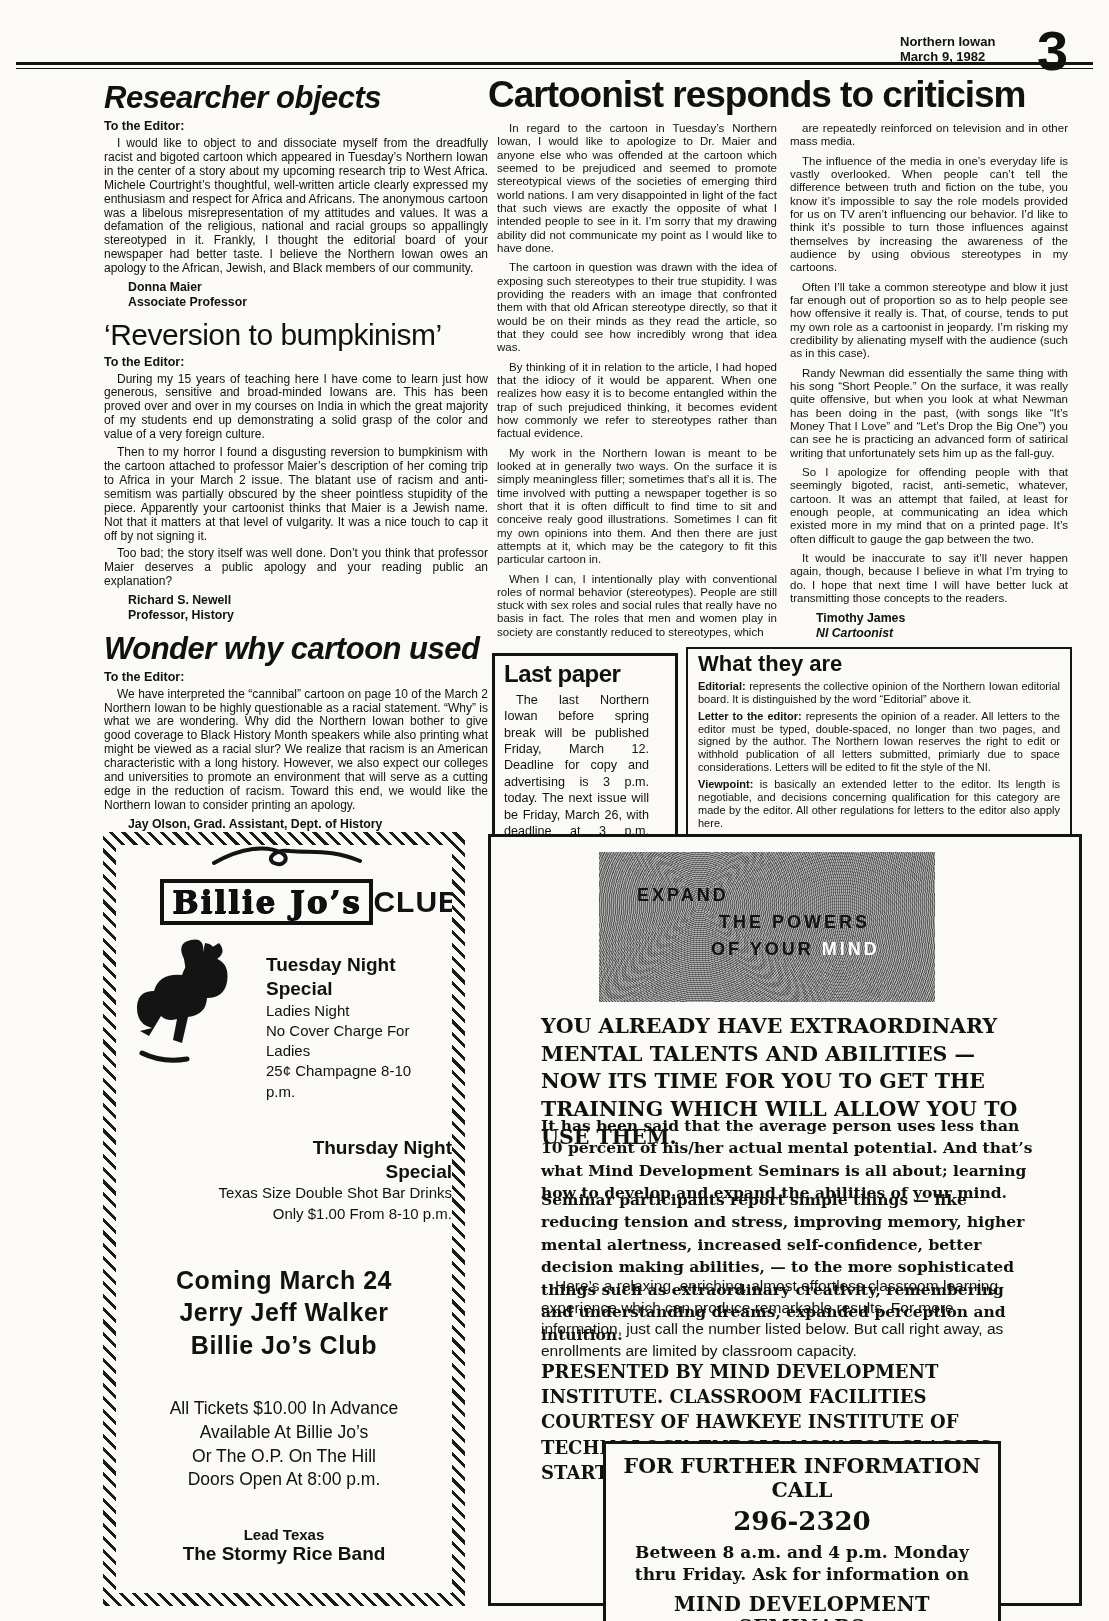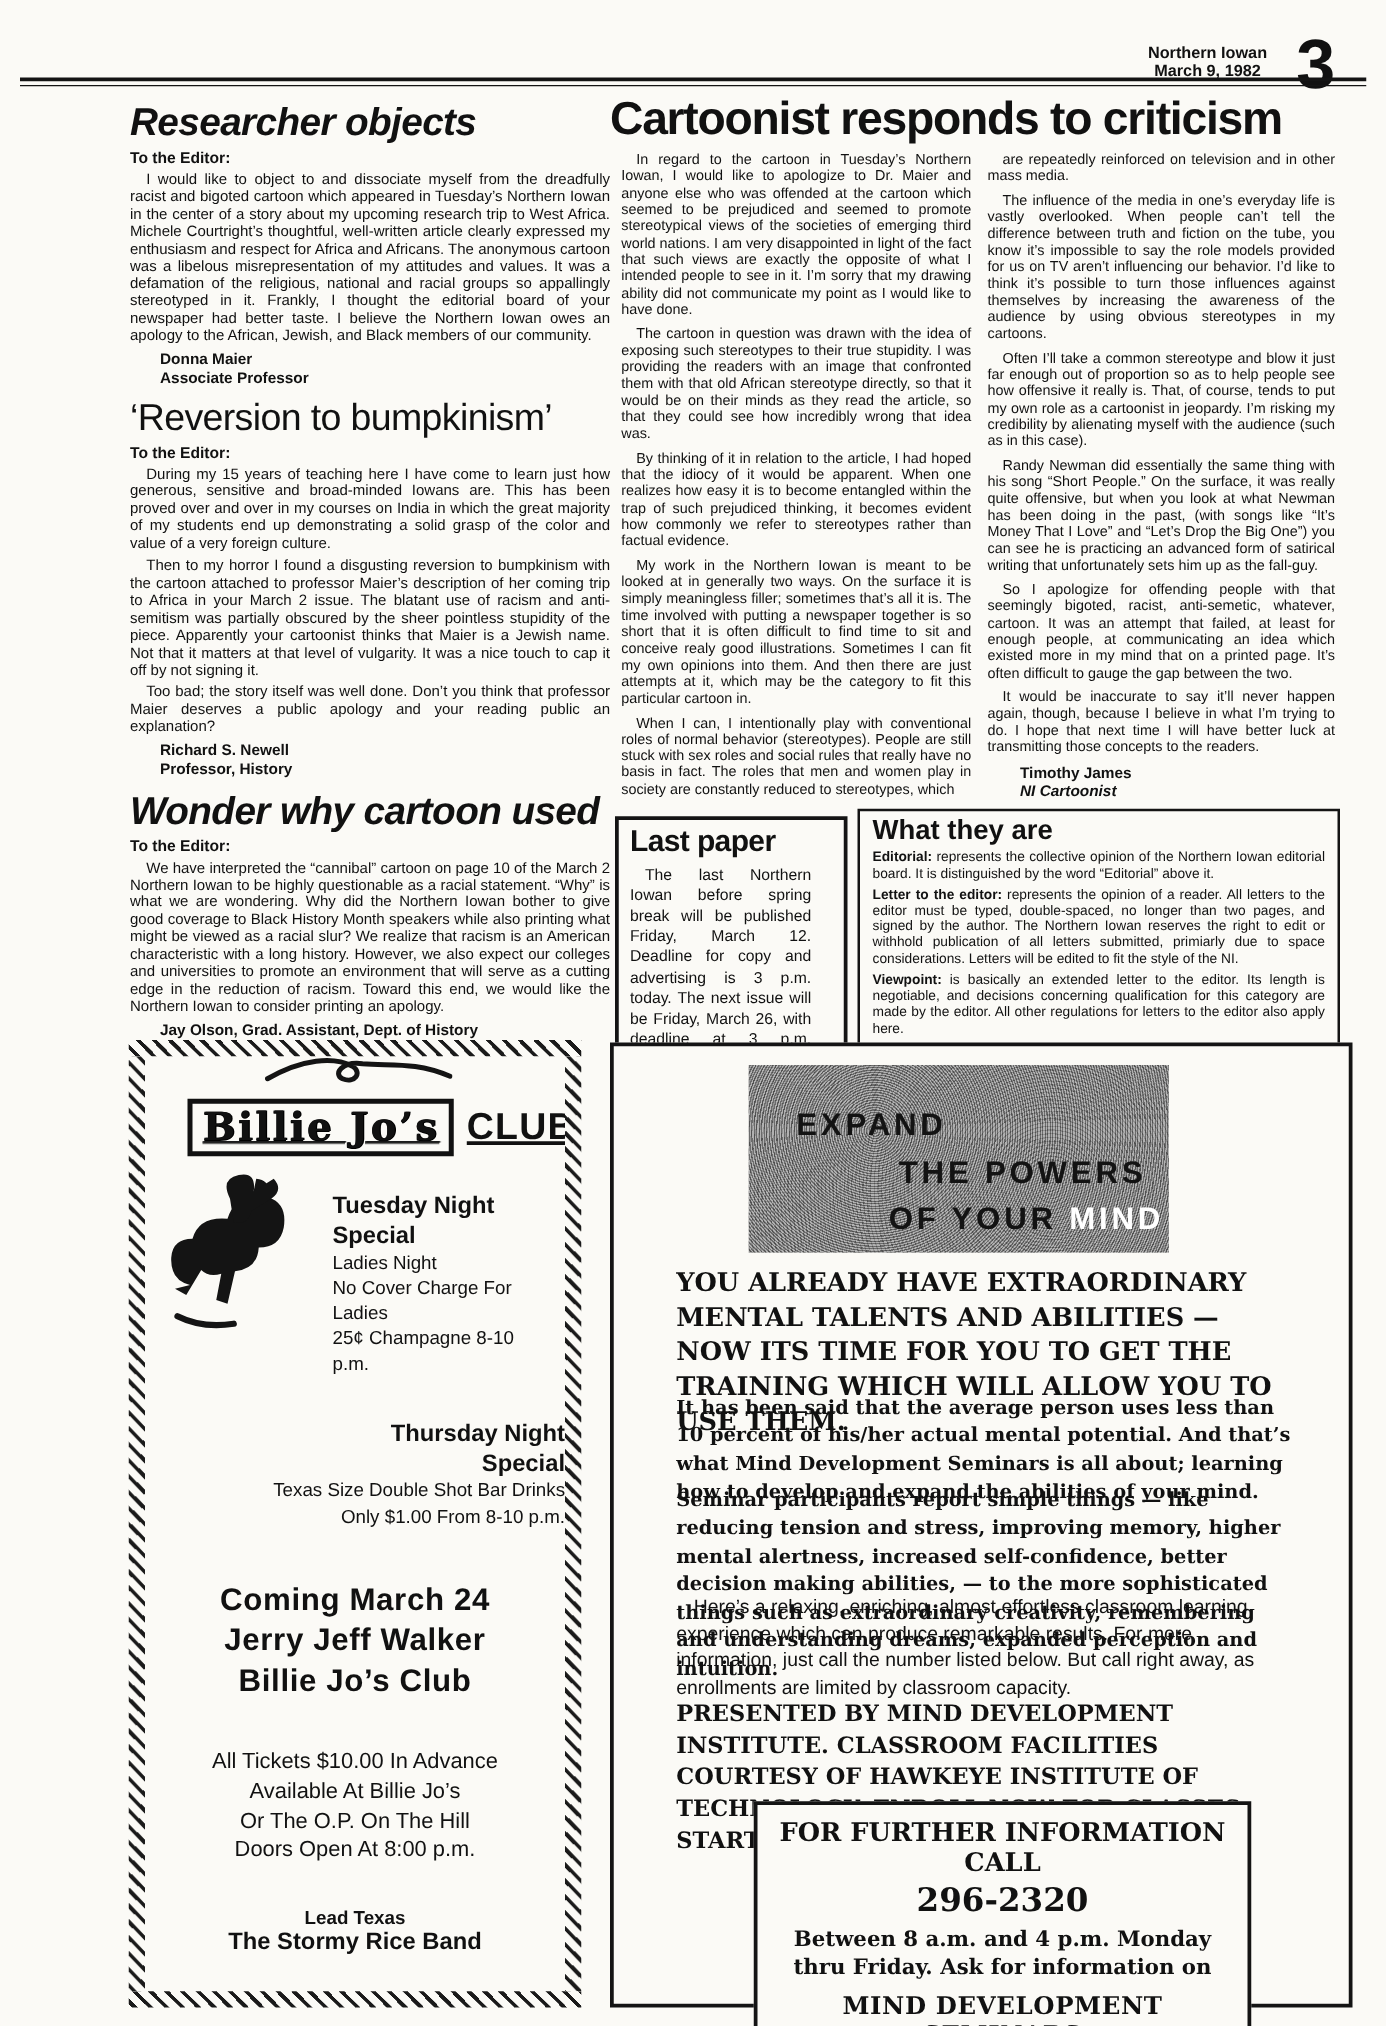--- a/index.html
+++ b/index.html
@@ -1,19 +1,19 @@
 <!DOCTYPE html>
 <html><head>
 <meta charset="utf-8">
 <style>
   html,body{margin:0;padding:0;background:#d8d6d0;}
   #page{position:relative;width:1109px;height:1621px;background:#fbfaf6;font-family:"Liberation Sans",sans-serif;color:#111;overflow:hidden;margin:0 auto;}
 
   
-  .masthead{position:absolute;left:900px;top:34px;width:132px;text-align:center;font-weight:bold;font-size:13px;line-height:15px;}
+  .masthead{position:absolute;left:900px;top:34px;width:132px;text-align:left;font-weight:bold;font-size:13px;line-height:15px;}
   .page-num{position:absolute;left:1037px;top:18px;font-size:56px;font-weight:bold;letter-spacing:-2px;}
   .head-rule{position:absolute;left:16px;top:62px;width:1077px;height:3px;border-top:3px solid #141414;border-bottom:1px solid #141414;}
 
   
   .letters-col{position:absolute;left:104px;top:72px;width:384px;}
   h1.letter-hl{font-size:30px;font-weight:normal;margin:8px 0 2px 0;letter-spacing:-0.5px;}
   h1.italic{font-style:italic;font-weight:bold;font-size:31px;}
   .salute{font-size:12.5px;font-weight:bold;margin:3px 0 2px 0;}
   .body-p{font-size:12px;line-height:1.16;text-align:justify;margin:4px 0;text-indent:13px;}
   .sig{margin:4px 0 4px 24px;font-size:12.3px;font-weight:bold;line-height:1.2;}
@@ -36,21 +36,21 @@
   .what-box{position:absolute;left:686px;top:647px;width:386px;min-height:166px;border:2px solid #141414;background:#fbfaf6;padding:2px 10px 6px 10px;box-sizing:border-box;}
   .what-box h2{font-size:22px;margin:0 0 3px 0;text-align:left;}
   .what-box p{font-size:11px;line-height:1.17;text-align:justify;margin:0 0 4px 0;}
 
   
   .billie-ad{position:absolute;left:103px;top:832px;width:362px;height:774px;box-sizing:border-box;background:#fbfaf6;
     border:13px solid transparent;
     border-image:repeating-linear-gradient(45deg,#fbfaf6 0 2px,#1a1a1a 2px 5px,#fbfaf6 5px 9px) 13 round;}
   .bj-inner{position:relative;width:100%;height:100%;overflow:hidden;}
   .knot-svg{position:absolute;top:-4px;left:96px;}
-  .bj-logo-row{margin:34px 0 0 34px;display:flex;align-items:center;gap:10px;text-decoration:underline;}
+  .bj-logo-row{margin:34px 0 0 44px;display:flex;align-items:center;}
   .bj-logo-box{border:4px solid #111;padding:1px 8px;background:#fbfaf6;}
   .bj-logo-text{font-family:"DejaVu Serif",serif;font-weight:bold;font-size:31px;letter-spacing:2px;text-shadow:1px 0 0 #000,0 1px 0 #000;white-space:nowrap;}
   .bj-club{font-size:30px;font-weight:bold;letter-spacing:1px;}
   .bj-row{display:flex;margin-top:8px;}
   .rodeo{flex:0 0 120px;margin-left:6px;}
   .bj-tuesday{flex:1;text-align:left;margin-top:20px;padding-right:8px;margin-left:24px;}
   .bj-block-title{font-size:19px;font-weight:bold;line-height:1.25;}
   .bj-line{font-size:15px;line-height:1.35;}
   .bj-thursday{text-align:right;margin-top:34px;}
   .bj-coming{text-align:center;margin-top:40px;font-size:25px;font-weight:bold;line-height:1.3;letter-spacing:0.5px;}
@@ -58,21 +58,21 @@
   .bj-band{text-align:center;margin-top:34px;}
   .bj-band .lead{font-size:15px;font-weight:bold;}
   .bj-band .name{font-size:19px;font-weight:bold;}
   .bj-contact{text-align:center;margin-top:26px;font-size:13.5px;}
 
   
   .mind-ad{position:absolute;left:488px;top:834px;width:594px;height:772px;border:3px solid #141414;box-sizing:border-box;background:#fbfaf6;}
   .mind-banner{position:absolute;left:108px;top:15px;width:336px;height:150px;
     background-color:#989898;
     background-image:repeating-radial-gradient(circle at 30% 35%,rgba(40,40,40,.45) 0 1px,rgba(200,200,200,.35) 1px 2px),repeating-radial-gradient(circle at 72% 65%,rgba(60,60,60,.4) 0 1px,rgba(190,190,190,.3) 1px 3px);
-    font-weight:bold;font-size:25px;letter-spacing:3px;color:#131313;padding-top:30px;box-sizing:border-box;}
+    font-weight:bold;font-size:18px;letter-spacing:3px;color:#131313;padding-top:30px;box-sizing:border-box;}
   .mind-banner div{line-height:1.5;}
   .mb1{padding-left:38px;}
   .mb2{padding-left:120px;}
   .mb3{padding-left:112px;}
   .mind-banner .white{color:#fff;}
   .mind-hl{position:absolute;left:50px;top:176px;width:500px;font-family:"DejaVu Serif",serif;font-weight:bold;font-size:20.5px;line-height:1.35;margin:0;}
   .mind-p{position:absolute;left:50px;width:492px;font-family:"DejaVu Serif",serif;font-weight:bold;font-size:15.5px;line-height:1.45;margin:0;}
   .mp1{top:278px;}
   .mp2{top:352px;}
   .mind-p-sans{position:absolute;left:50px;top:438px;width:480px;font-size:15.5px;line-height:1.4;margin:0;text-indent:14px;}

